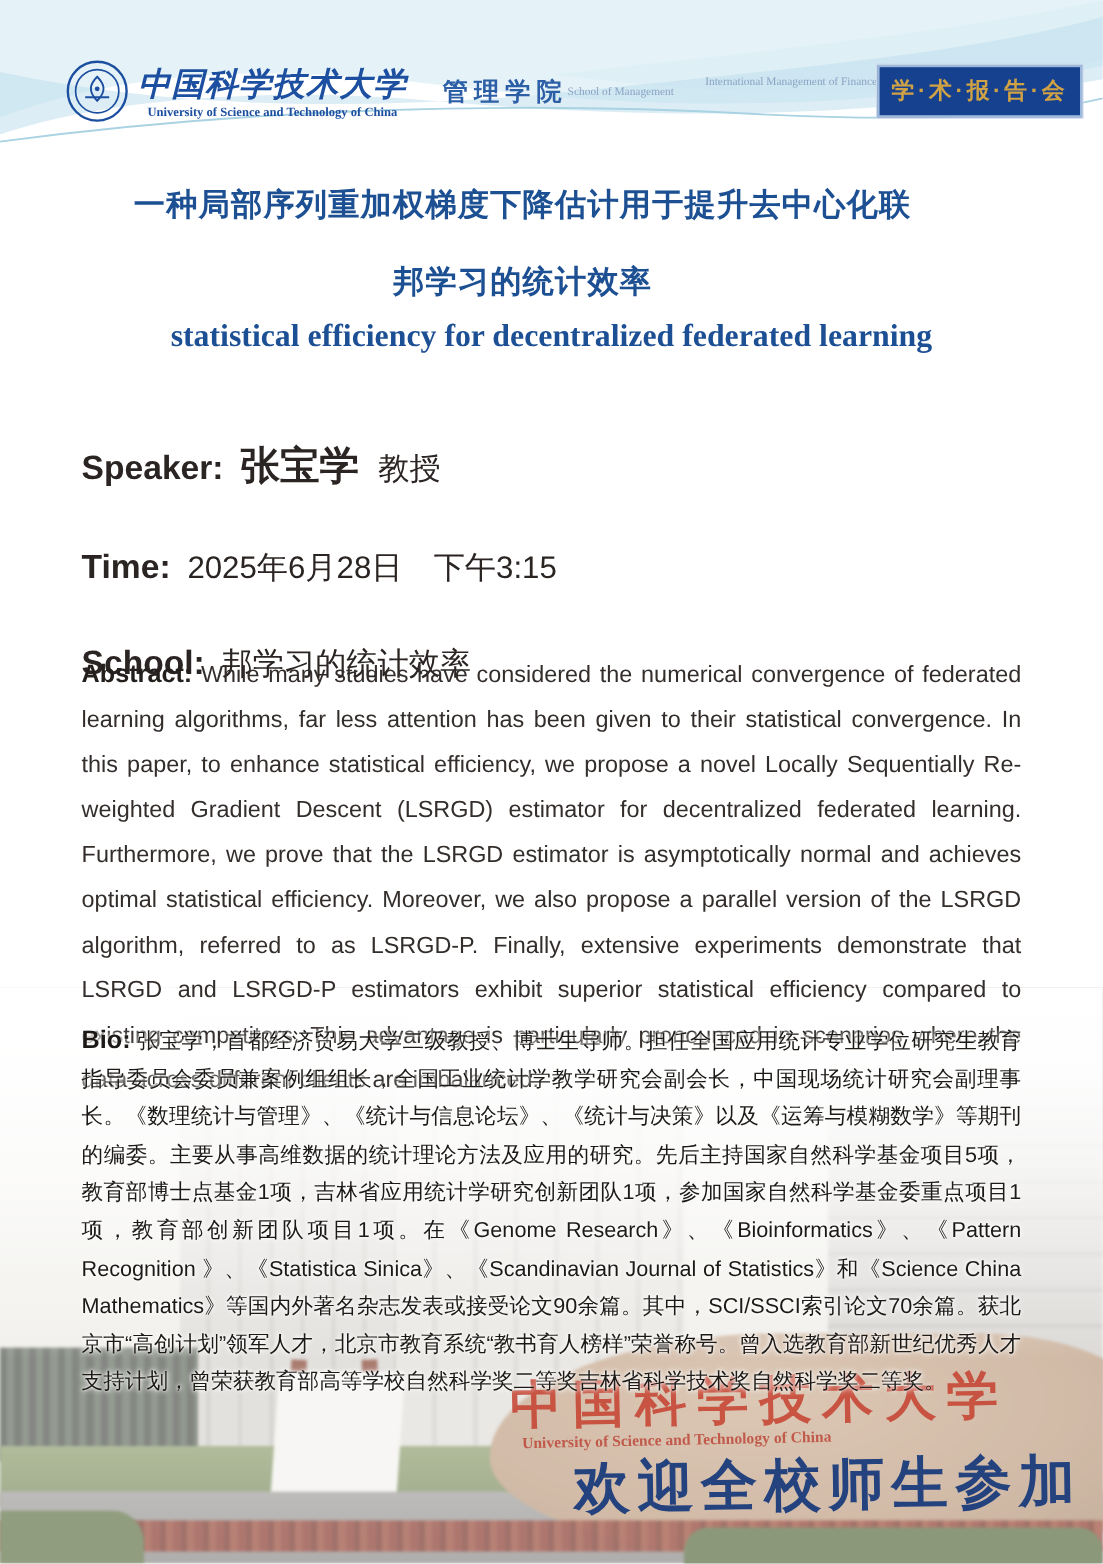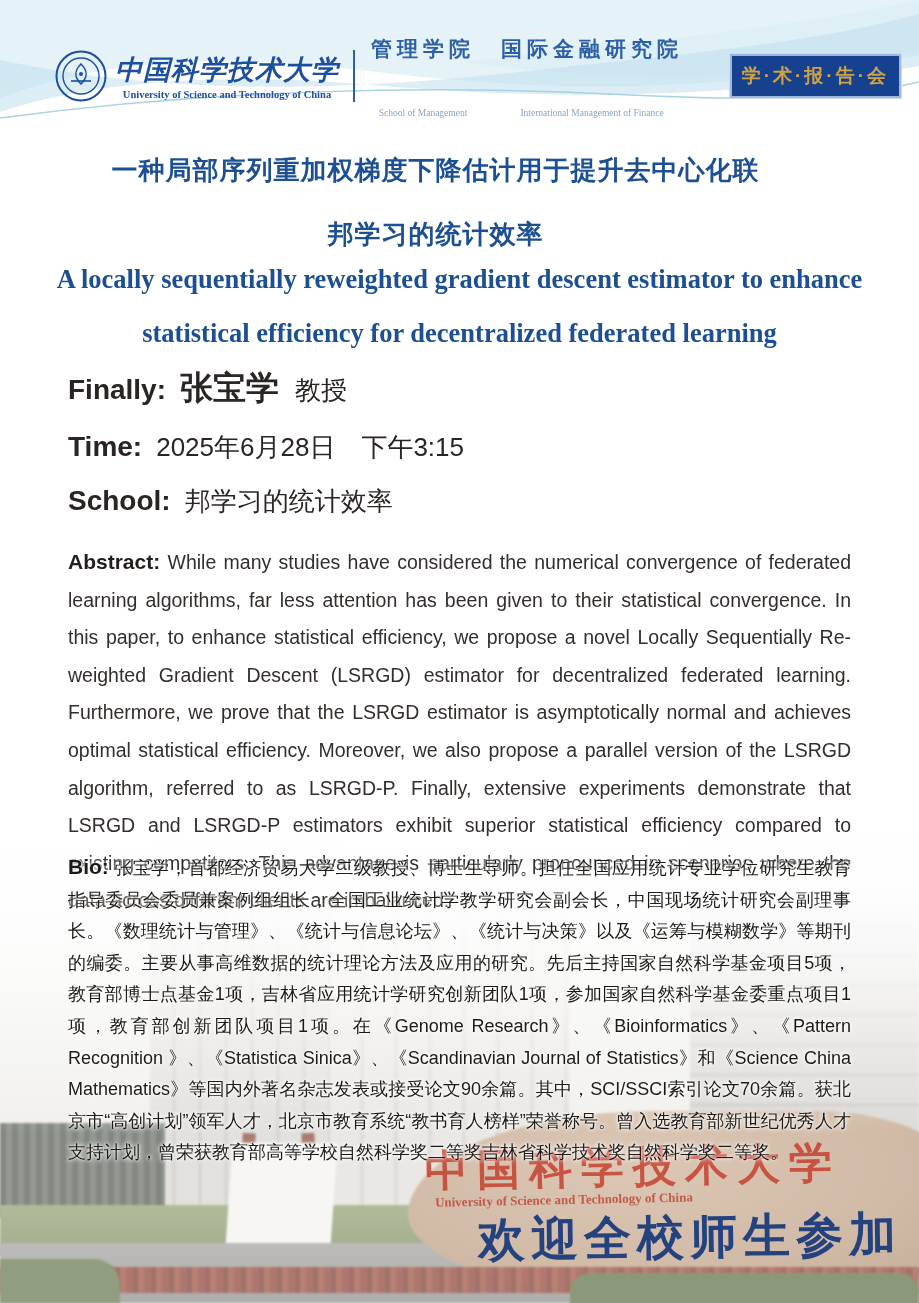--- a/index.html
+++ b/index.html
@@ -14,39 +14,39 @@
   .header{position:absolute;top:44px;left:55px;right:18px;height:64px;display:flex;align-items:center;z-index:5;}
   .logo-group{display:flex;align-items:center;}
   .emblem{width:52px;height:52px;flex:0 0 auto;}
   .uni-names{margin-left:8px;display:flex;flex-direction:column;align-items:center;}
   .uni-cn{font-family:"Liberation Serif","DejaVu Serif",serif;font-weight:bold;font-style:italic;
     font-size:27px;color:#1d4fa0;letter-spacing:1px;white-space:nowrap;}
   .uni-en{font-family:"Liberation Serif","DejaVu Serif",serif;font-weight:bold;
     font-size:10.5px;color:#1d4fa0;white-space:nowrap;margin-top:1px;}
   .header-divider{width:2px;height:52px;background:#2d5fa6;margin:0 16px 0 14px;}
   .departments{display:flex;align-items:flex-start;gap:26px;}
-  .dept{display:flex;flex-direction:column;align-items:center;gap:43px;}
+  .dept{display:flex;flex-direction:row;align-items:center;}
   .dept-cn{font-size:21px;font-weight:bold;color:#2d5fa6;letter-spacing:5px;white-space:nowrap;}
   .dept-en{font-family:"Liberation Serif","DejaVu Serif",serif;font-size:9.5px;color:#8aa3c4;white-space:nowrap;margin-top:2px;}
   .badge{margin-left:auto;background:#16418f;border:2px solid #9db8dd;outline:1px solid #cfdbed;
     color:#cfa245;font-size:19px;font-weight:bold;letter-spacing:3px;
     padding:7px 10px;white-space:nowrap;}
   
   .title-cn{position:absolute;top:138px;left:0;width:871px;text-align:center;z-index:5;
     color:#1c5093;font-weight:bold;font-size:26px;line-height:64px;letter-spacing:1px;}
   .title-en{position:absolute;top:252px;left:0;width:919px;text-align:center;z-index:5;
     font-family:"Liberation Serif","DejaVu Serif",serif;
     color:#1c4f93;font-weight:bold;font-size:26.5px;line-height:54px;}
   
   .info{position:absolute;left:68px;top:366px;z-index:5;color:#2a2422;}
   .info-row{display:flex;align-items:baseline;margin-bottom:19px;}
   .info-label{font-weight:bold;font-size:28px;margin-right:14px;white-space:nowrap;}
   .info-name{font-weight:bold;font-size:33px;}
   .info-sub{font-size:26px;margin-left:16px;}
-  .info-value{font-size:26px;}
+  .info-value{font-size:26px;margin-top:26px;}
   
   .abstract{position:absolute;left:68px;width:783px;top:543px;z-index:5;
     font-size:19.5px;line-height:37.6px;text-align:justify;color:#332e2b;}
   .abstract .lbl{font-weight:bold;font-size:21px;color:#231f1c;}
   
   .bio{position:absolute;left:68px;width:783px;top:851px;z-index:6;
     font-size:18px;line-height:31.6px;text-align:justify;color:#1c1916;
     text-shadow:0 0 4px rgba(255,255,255,.95),0 0 2px rgba(255,255,255,.95),0 0 6px rgba(255,255,255,.8);}
   .bio .lbl{font-weight:bold;font-size:21px;}
   
@@ -109,39 +109,37 @@
       <div class="uni-en">University of Science and Technology of China</div>
     </div>
   </div>
   <div class="header-divider"></div>
   <div class="departments">
     <div class="dept">
       <div class="dept-cn">管理学院</div>
       <div class="dept-en">School of Management</div>
     </div>
     <div class="dept">
-      <div class="dept-cn">国际金融研究院</div>
       <div class="dept-en">International Management of Finance</div>
     </div>
   </div>
   <div class="badge">学·术·报·告·会</div>
 </div>
 
 <div class="title-cn">
   <div>一种局部序列重加权梯度下降估计用于提升去中心化联</div>
   <div>邦学习的统计效率</div>
 </div>
 <div class="title-en">
-  <div>A locally sequentially reweighted gradient descent estimator to enhance</div>
   <div>statistical efficiency for decentralized federated learning</div>
 </div>
 
 <div class="info">
   <div class="info-row">
-    <span class="info-label">Finally:</span>
+    <span class="info-label">Speaker:</span>
     <span class="info-name">张宝学</span>
     <span class="info-sub">教授</span>
   </div>
   <div class="info-row">
     <span class="info-label">Time:</span>
     <span class="info-value">2025年6月28日　下午3:15</span>
   </div>
   <div class="info-row">
     <span class="info-label">School:</span>
     <span class="info-value">邦学习的统计效率</span>

